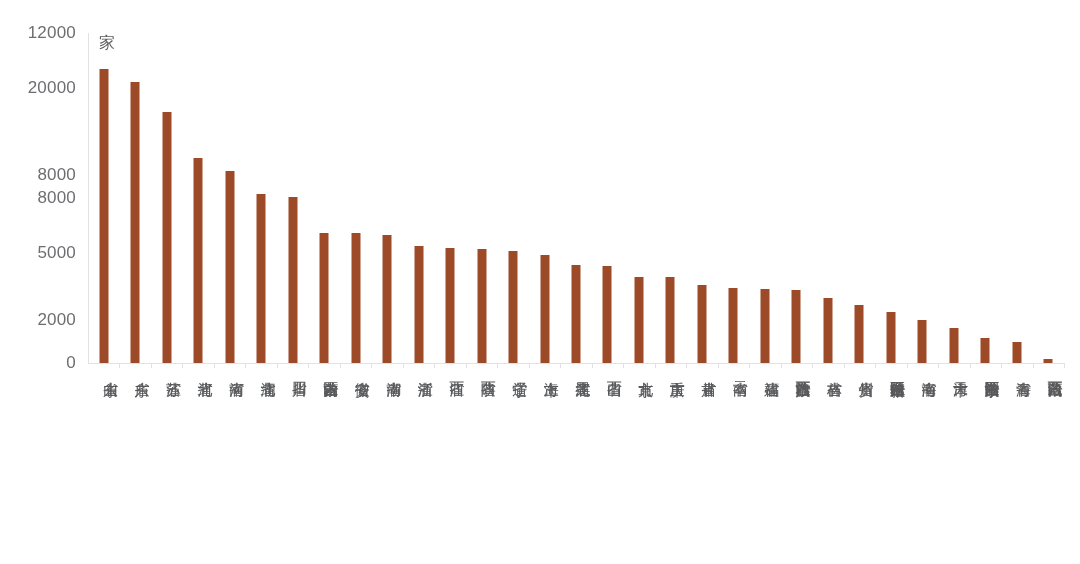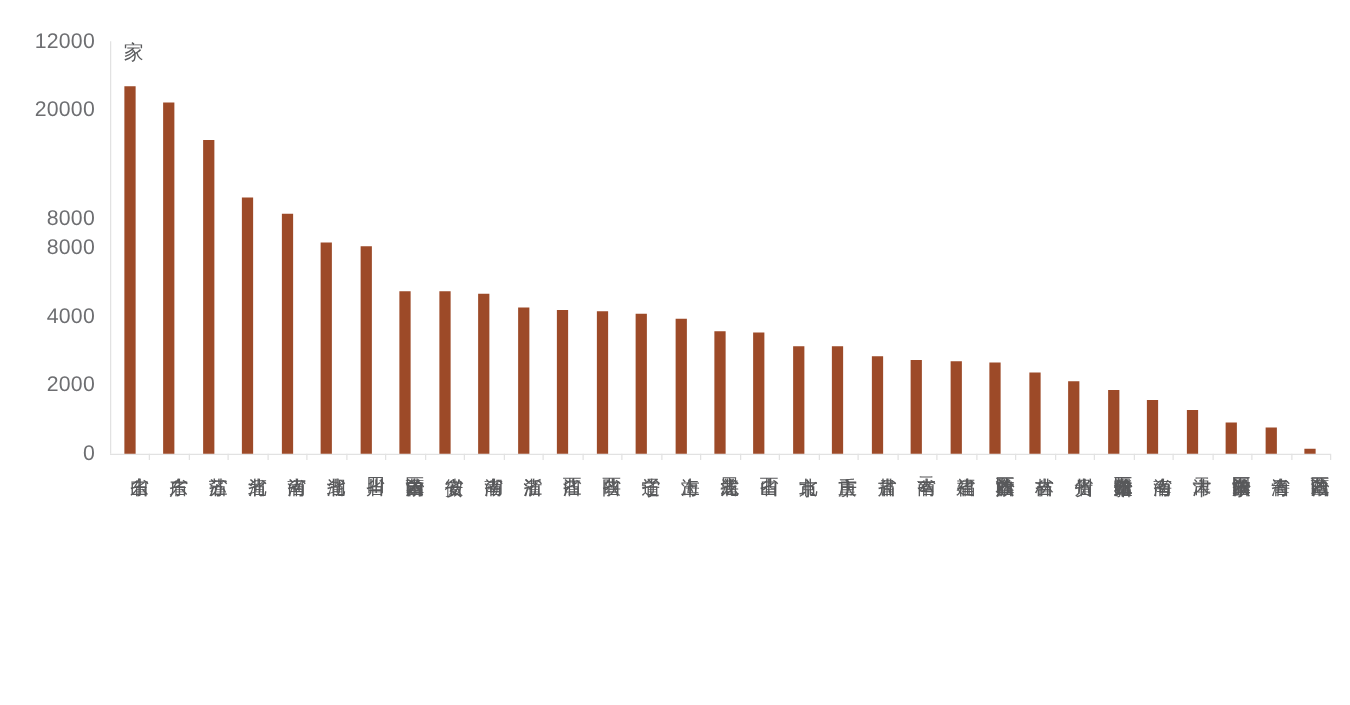--- a/index.html
+++ b/index.html
@@ -123,22 +123,22 @@
 </head>
 <body>
 
 <div id="chart-root">
 
   <div class="y-axis">
       <div class="y-tick-label" style="top: 33px;">12000</div>
       <div class="y-tick-label" style="top: 88px;">20000</div>
       <div class="y-tick-label" style="top: 143px; margin-top: 32px;">8000</div>
       <div class="y-tick-label" style="top: 198px;">8000</div>
-      <div class="y-tick-label" style="top: 253px;">4000</div>
-      <div class="y-tick-label" style="top: 308px;">2000</div>
+      <div class="y-tick-label" style="top: 253px;">5000</div>
+      <div class="y-tick-label" style="top: 320px;">2000</div>
       <div class="y-tick-label" style="top: 363px;">0</div>
     </div>
 
   <div class="plot-area">
     <div class="unit-label">家</div>
   </div>
 
   <div class="baseline"></div>
 
   <div class="bars-layer">

